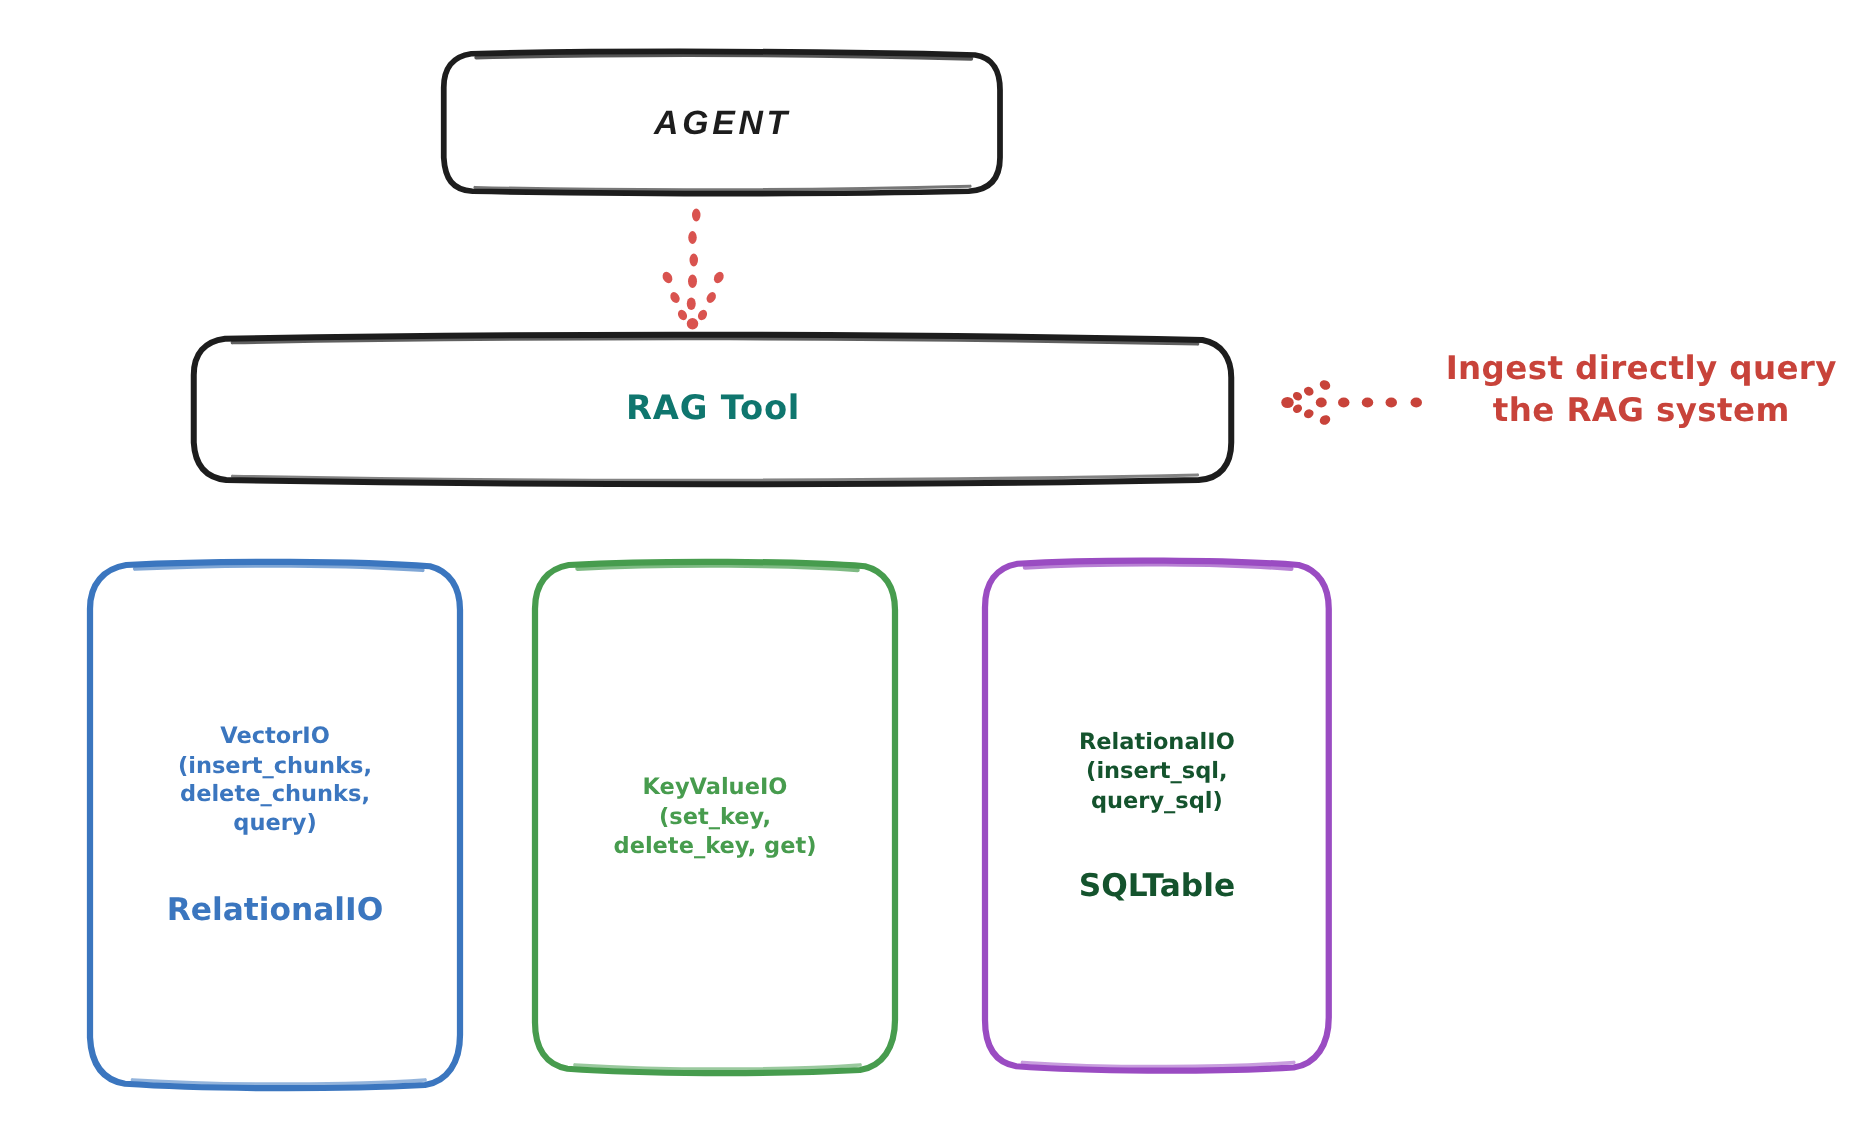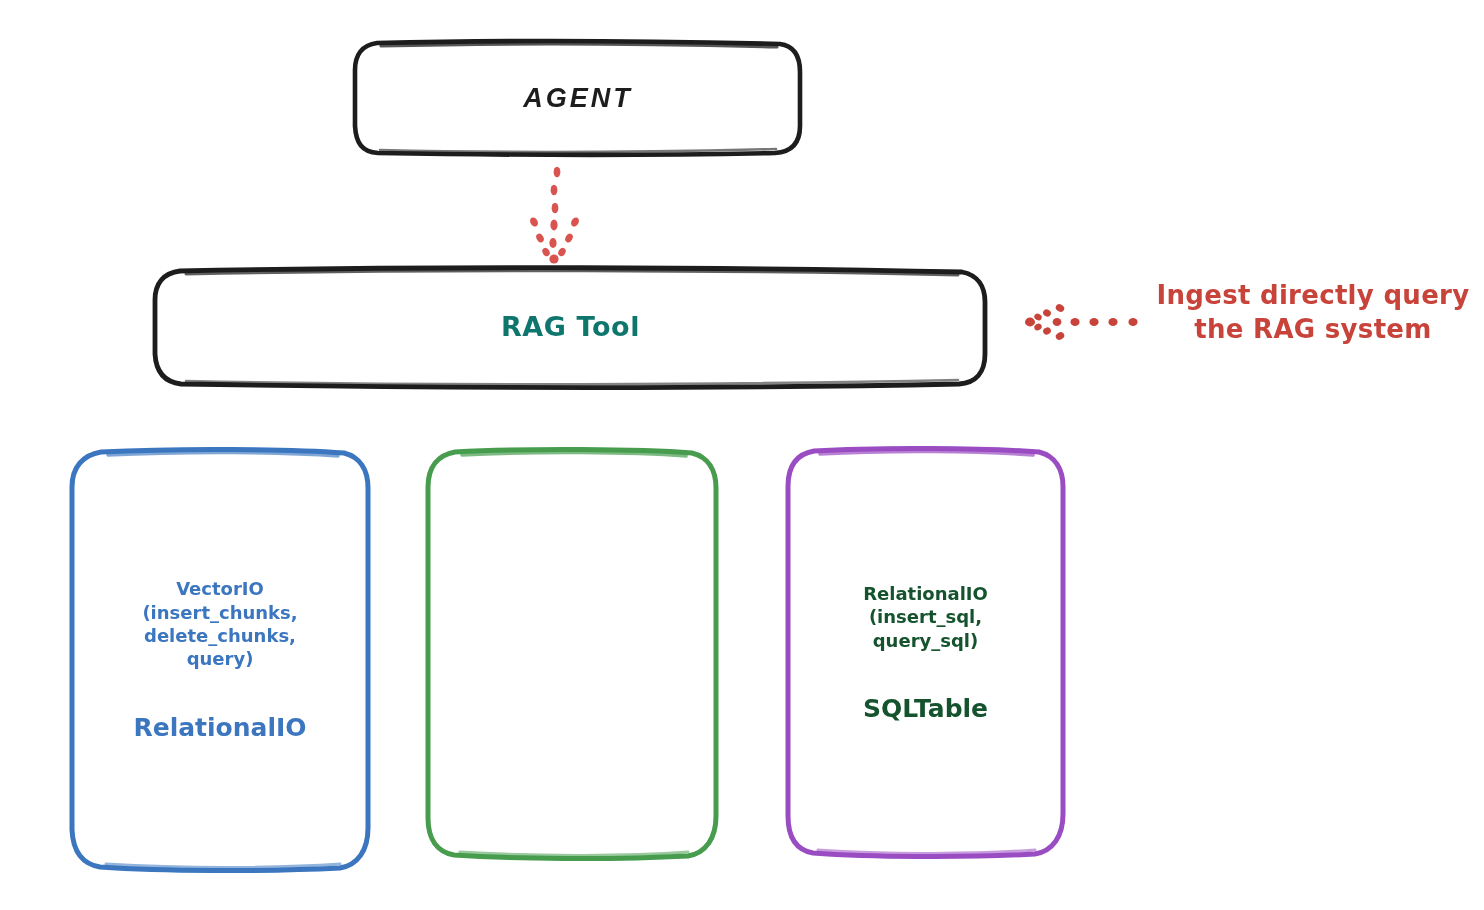--- a/index.html
+++ b/index.html
@@ -218,20 +218,23 @@
 
 <div class="node provider-node" id="vector-io-node">
   <div class="api-label">VectorIO
 (insert_chunks,
 delete_chunks,
 query)</div>
   <div class="index-label">RelationalIO</div>
 </div>
 
 <div class="node provider-node" id="key-value-io-node">
+  <div class="api-label">KeyValueIO
+(set_key,
+delete_key, get)</div>
 </div>
 
 <div class="node provider-node" id="relational-io-node">
   <div class="api-label">RelationalIO
 (insert_sql,
 query_sql)</div>
   <div class="index-label">SQLTable</div>
 </div>
 
 <div id="ingest-annotation">Ingest directly query

